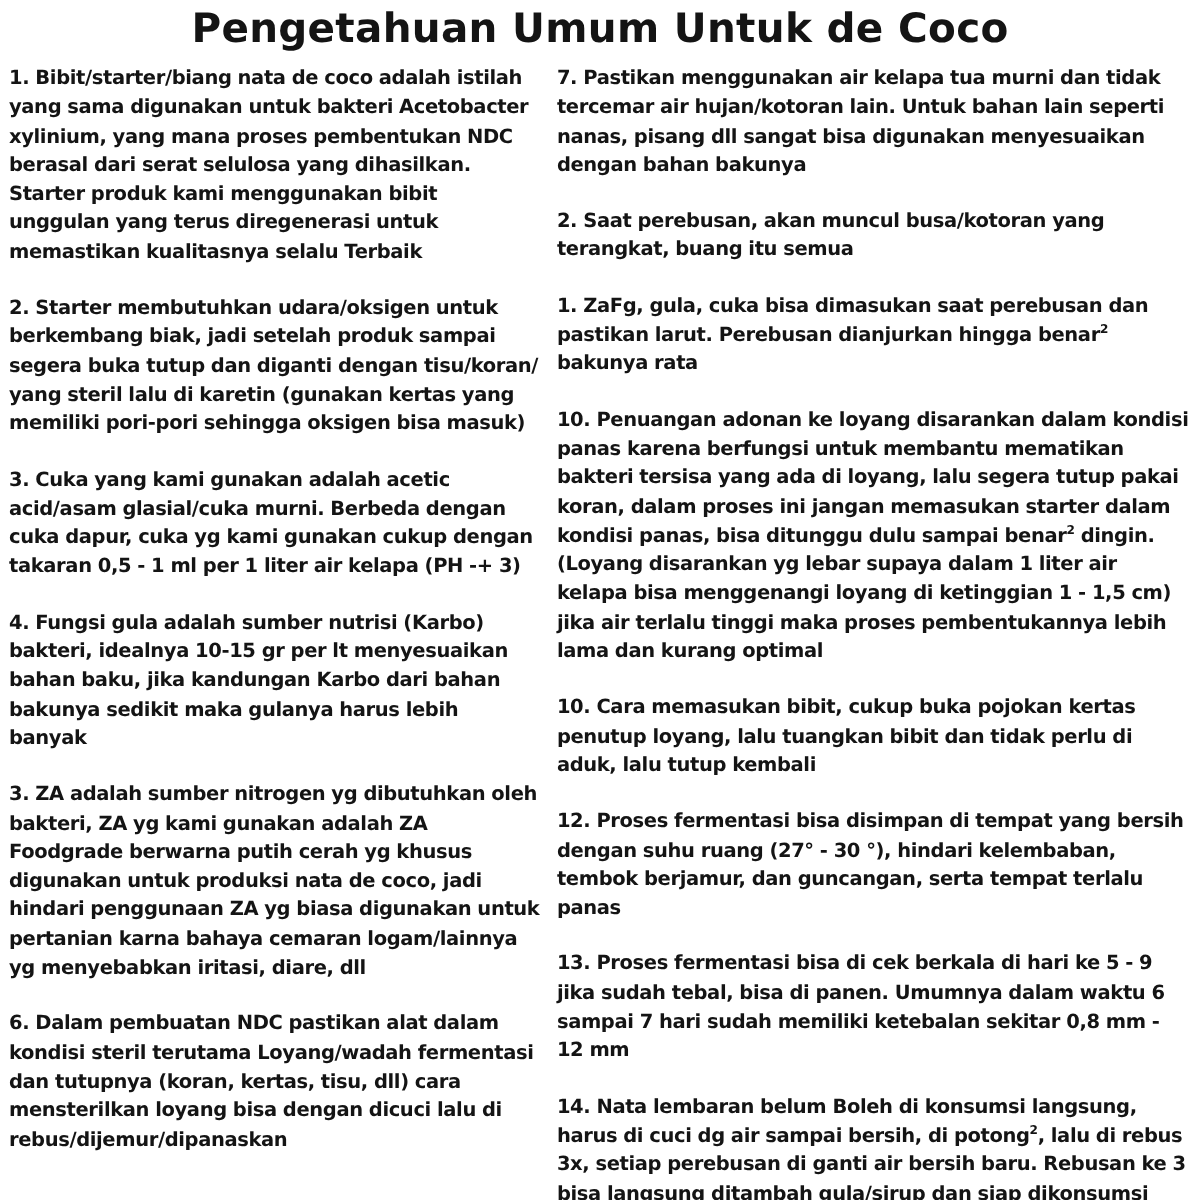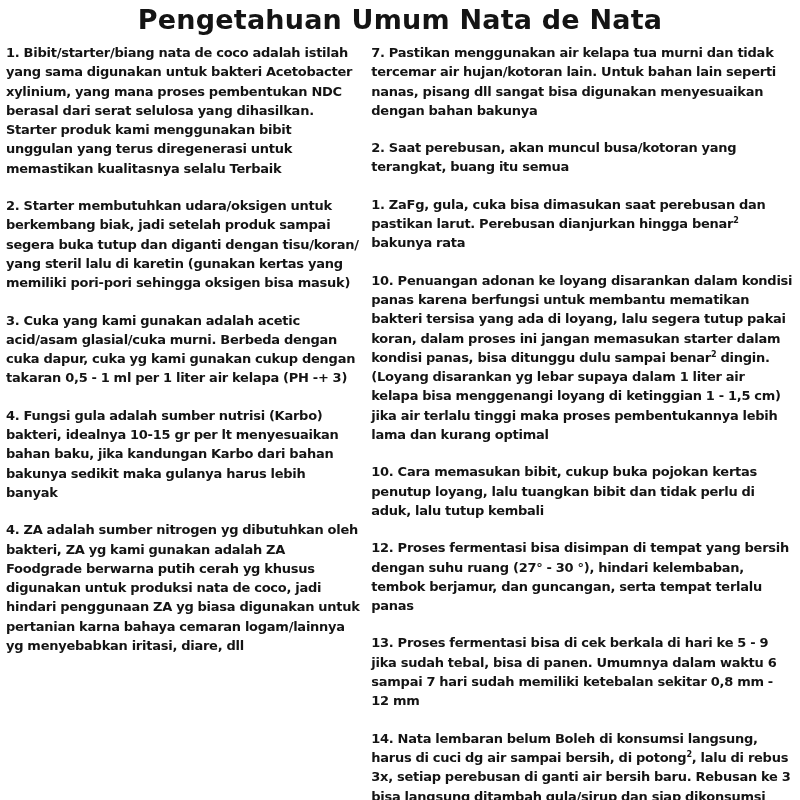--- a/index.html
+++ b/index.html
@@ -74,30 +74,31 @@
     font-size: 0.62em;
     vertical-align: super;
     line-height: 0;
   }
 </style>
 </head>
 <body>
 
 <div class="page">
 
-  <h1 class="doc-title">Pengetahuan Umum Nata de Nata</h1>
+  <h1 class="doc-title">Pengetahuan Umum Untuk de Coco</h1>
 
   <div class="columns">
 
     <div class="col col-left">
       <p class="para">1. Bibit/starter/biang nata de coco adalah istilah yang sama digunakan untuk bakteri Acetobacter xylinium, yang mana proses pembentukan NDC berasal dari serat selulosa yang dihasilkan. Starter produk kami menggunakan bibit unggulan yang terus diregenerasi untuk memastikan kualitasnya selalu Terbaik</p>
       <p class="para">2. Starter membutuhkan udara/oksigen untuk berkembang biak, jadi setelah produk sampai segera buka tutup dan diganti dengan tisu/koran/ yang steril lalu di karetin (gunakan kertas yang memiliki pori-pori sehingga oksigen bisa masuk)</p>
       <p class="para">3. Cuka yang kami gunakan adalah acetic acid/asam glasial/cuka murni. Berbeda dengan cuka dapur, cuka yg kami gunakan cukup dengan takaran 0,5 - 1 ml per 1 liter air kelapa (PH -+ 3)</p>
       <p class="para">4. Fungsi gula adalah sumber nutrisi (Karbo) bakteri, idealnya 10-15 gr per lt menyesuaikan bahan baku, jika kandungan Karbo dari bahan bakunya sedikit maka gulanya harus lebih banyak</p>
-      <p class="para">4. ZA adalah sumber nitrogen yg dibutuhkan oleh bakteri, ZA yg kami gunakan adalah ZA Foodgrade berwarna putih cerah yg khusus digunakan untuk produksi nata de coco, jadi hindari penggunaan ZA yg biasa digunakan untuk pertanian karna bahaya cemaran logam/lainnya yg menyebabkan iritasi, diare, dll</p>
+      <p class="para">3. ZA adalah sumber nitrogen yg dibutuhkan oleh bakteri, ZA yg kami gunakan adalah ZA Foodgrade berwarna putih cerah yg khusus digunakan untuk produksi nata de coco, jadi hindari penggunaan ZA yg biasa digunakan untuk pertanian karna bahaya cemaran logam/lainnya yg menyebabkan iritasi, diare, dll</p>
+      <p class="para">6. Dalam pembuatan NDC pastikan alat dalam kondisi steril terutama Loyang/wadah fermentasi dan tutupnya (koran, kertas, tisu, dll) cara mensterilkan loyang bisa dengan dicuci lalu di rebus/dijemur/dipanaskan</p>
     </div>
 
     <div class="col col-right">
       <p class="para">7. Pastikan menggunakan air kelapa tua murni dan tidak tercemar air hujan/kotoran lain. Untuk bahan lain seperti nanas, pisang dll sangat bisa digunakan menyesuaikan dengan bahan bakunya</p>
       <p class="para">2. Saat perebusan, akan muncul busa/kotoran yang terangkat, buang itu semua</p>
       <p class="para"><span>1. ZaFg, gula, cuka bisa dimasukan saat perebusan dan pastikan larut. Perebusan dianjurkan hingga benar</span><sup>2</sup><span> bakunya rata</span></p>
       <p class="para"><span>10. Penuangan adonan ke loyang disarankan dalam kondisi panas karena berfungsi untuk membantu mematikan bakteri tersisa yang ada di loyang, lalu segera tutup pakai koran, dalam proses ini jangan memasukan starter dalam kondisi panas, bisa ditunggu dulu sampai benar</span><sup>2</sup><span> dingin. (Loyang disarankan yg lebar supaya dalam 1 liter air kelapa bisa menggenangi loyang di ketinggian 1 - 1,5 cm) jika air terlalu tinggi maka proses pembentukannya lebih lama dan kurang optimal</span></p>
       <p class="para">10. Cara memasukan bibit, cukup buka pojokan kertas penutup loyang, lalu tuangkan bibit dan tidak perlu di aduk, lalu tutup kembali</p>
       <p class="para">12. Proses fermentasi bisa disimpan di tempat yang bersih dengan suhu ruang (27° - 30 °), hindari kelembaban, tembok berjamur, dan guncangan, serta tempat terlalu panas</p>
       <p class="para">13. Proses fermentasi bisa di cek berkala di hari ke 5 - 9 jika sudah tebal, bisa di panen. Umumnya dalam waktu 6 sampai 7 hari sudah memiliki ketebalan sekitar 0,8 mm - 12 mm</p>

